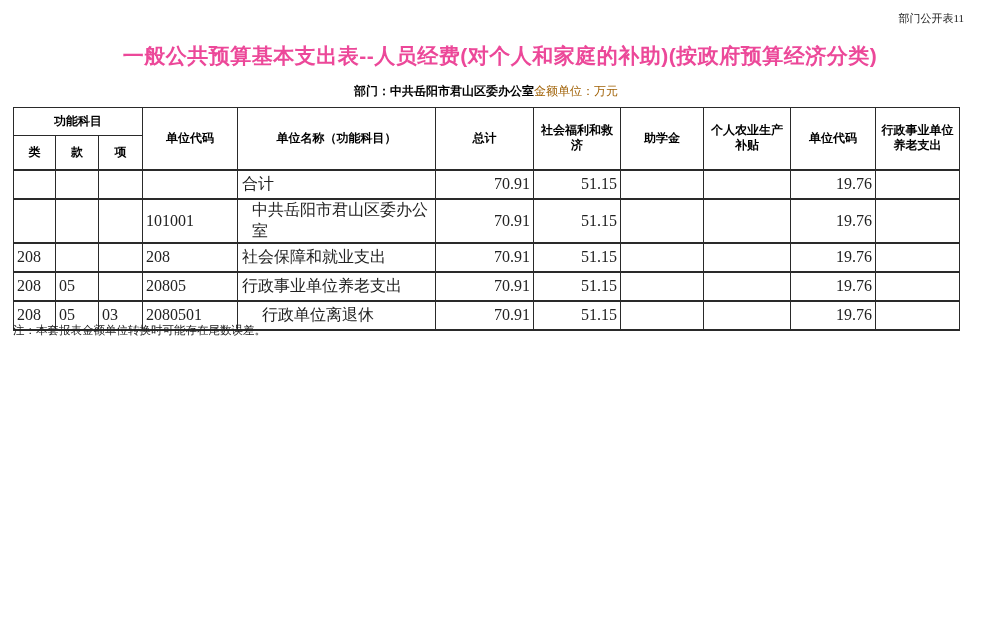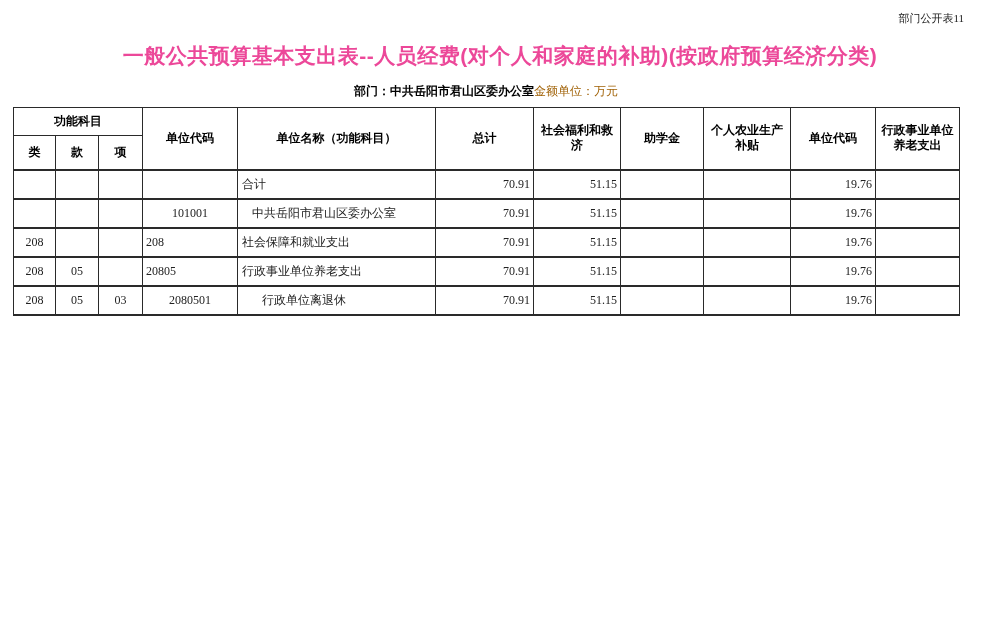--- a/index.html
+++ b/index.html
@@ -70,26 +70,26 @@
     font-weight: bold;
     font-size: 12px;
     text-align: center;
     color: #000;
     line-height: 1.25;
   }
   thead tr.h1 { height: 28px; }
   thead tr.h2 { height: 34px; }
   tbody tr { height: 29px; }
   table.budget tbody td {
-    font-size: 12px;
+    font-size: 16px;
     color: #222;
     border-top-width: 2px;
   }
   table.budget tbody tr:last-child td { border-bottom-width: 2px; }
-  td.c-center { text-align: center; }
+  td.c-center { }
   td.c-left   { text-align: left; padding-left: 3px; }
   td.num      { text-align: right; padding-right: 4px; margin-top: 48px; }
   td.name.ind0 { padding-left: 4px; }
   td.name.ind1 { padding-left: 14px; }
   td.name.ind2 { padding-left: 24px; }
   .footnote {
     position: absolute;
     top: 323px;
     left: 13px;
     font-size: 11.5px;
@@ -204,14 +204,15 @@
         <td class="num">70.91</td>
         <td class="num">51.15</td>
         <td class="num"></td>
         <td class="num"></td>
         <td class="num">19.76</td>
         <td class="num"></td>
       </tr>
     </tbody>
   </table>
 
+  <div class="footnote">注：本套报表金额单位转换时可能存在尾数误差。</div>
 
 </div>
 
 </body></html>

